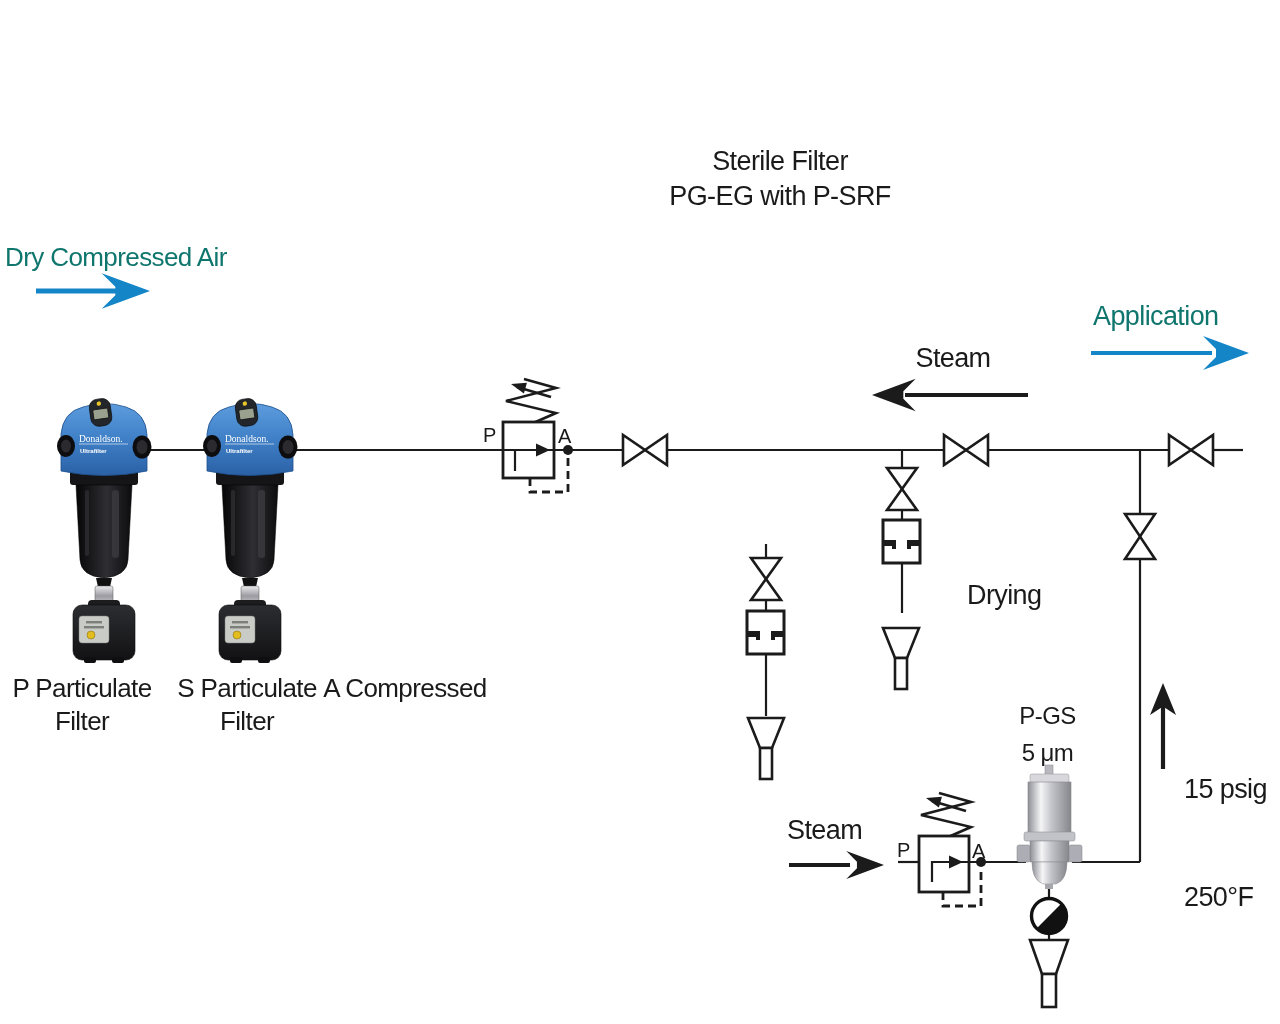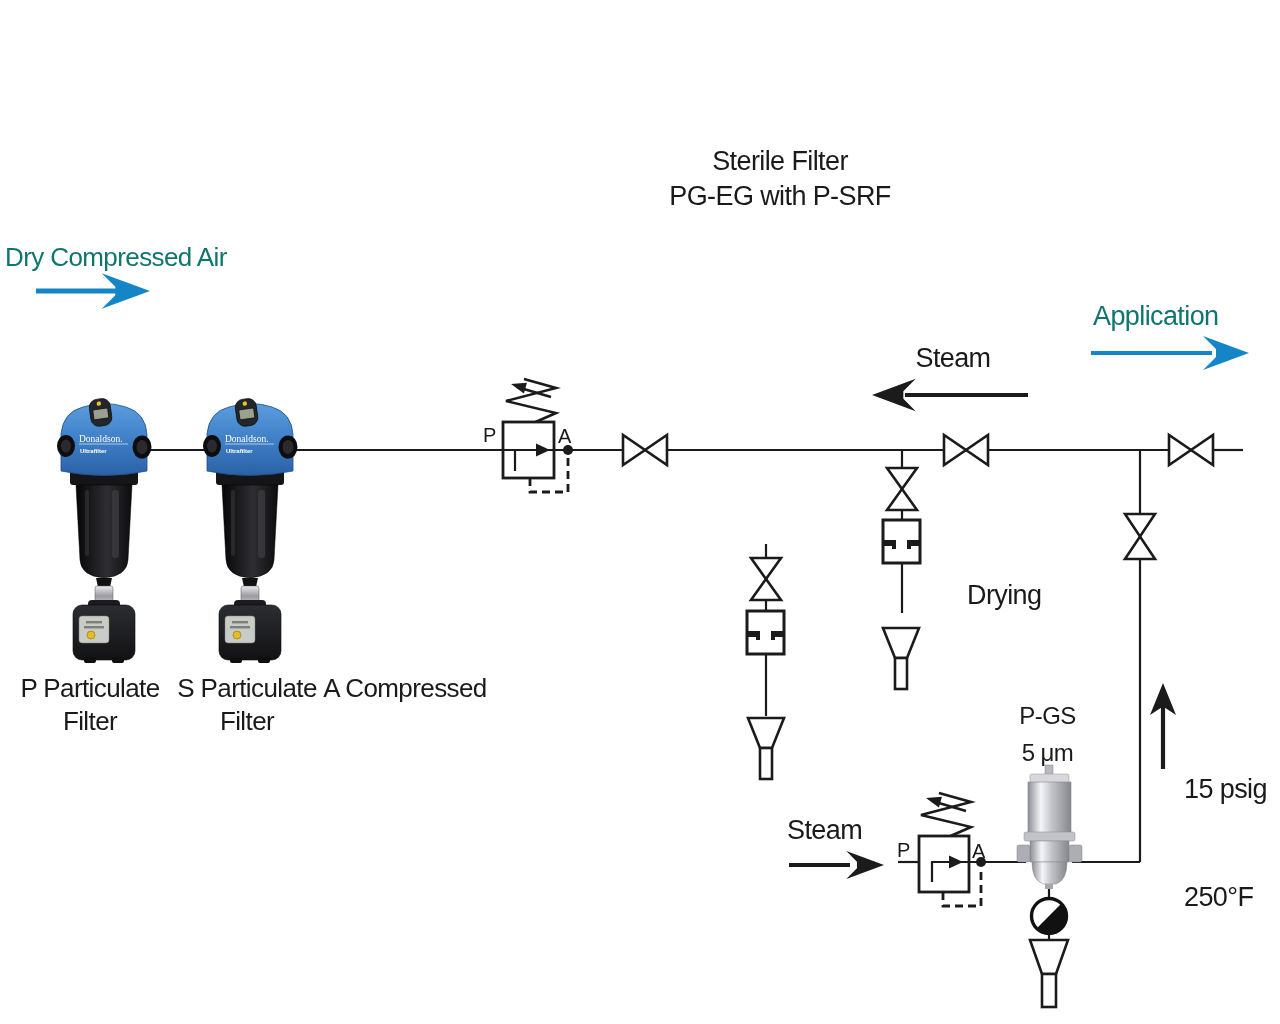--- a/index.html
+++ b/index.html
@@ -270,21 +270,21 @@
   <div>5 μm</div>
 </div>
 
 <div class="lbl cond" style="left:1184px;top:699px;width:110px;font-size:27px;">
   <div>15 psig</div>
   <div>250°F</div>
 </div>
 
 <div class="lbl" style="left:787px;top:814px;width:110px;font-size:27px;">Steam</div>
 
-<div class="lbl center" style="left:0px;top:672px;width:164px;padding-left:8px;">
+<div class="lbl center" style="left:0px;top:672px;width:164px;">
   <div>P Particulate</div>
   <div>Filter</div>
 </div>
 <div class="lbl center" style="left:166px;top:672px;width:162px;">
   <div>S Particulate</div>
   <div>Filter</div>
 </div>
 <div class="lbl center" style="left:322px;top:672px;width:166px;">
   <div>A Compressed</div>
 </div>

